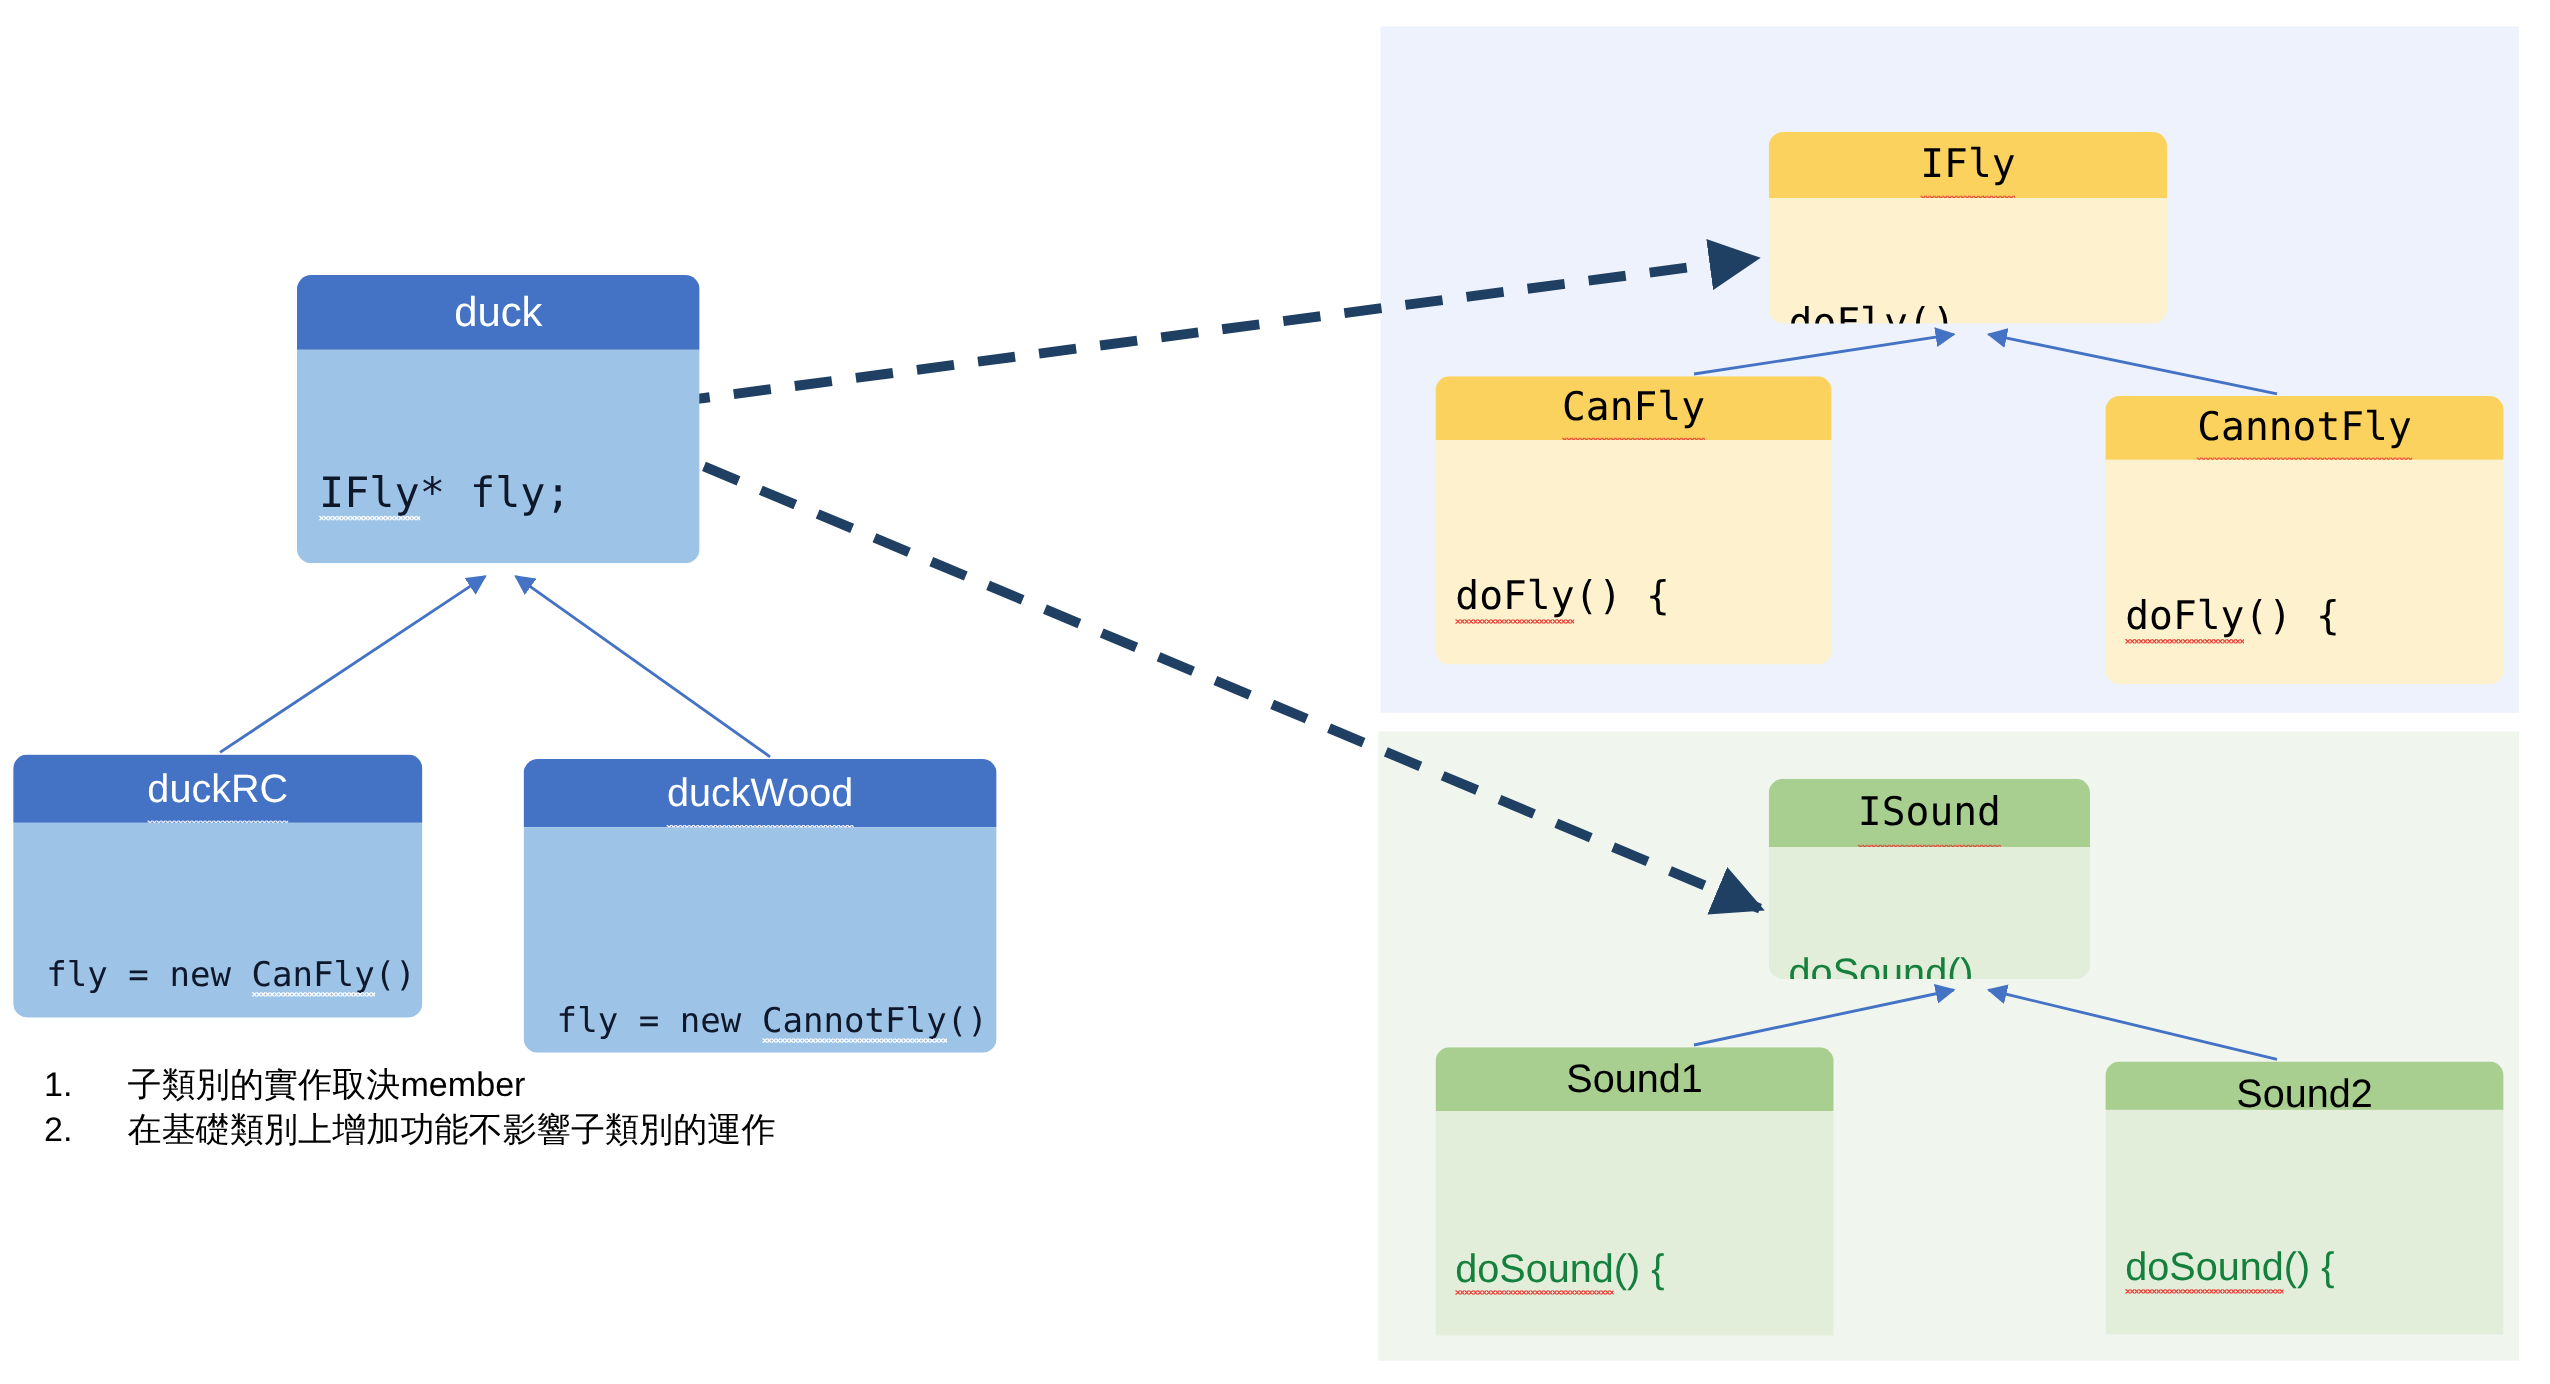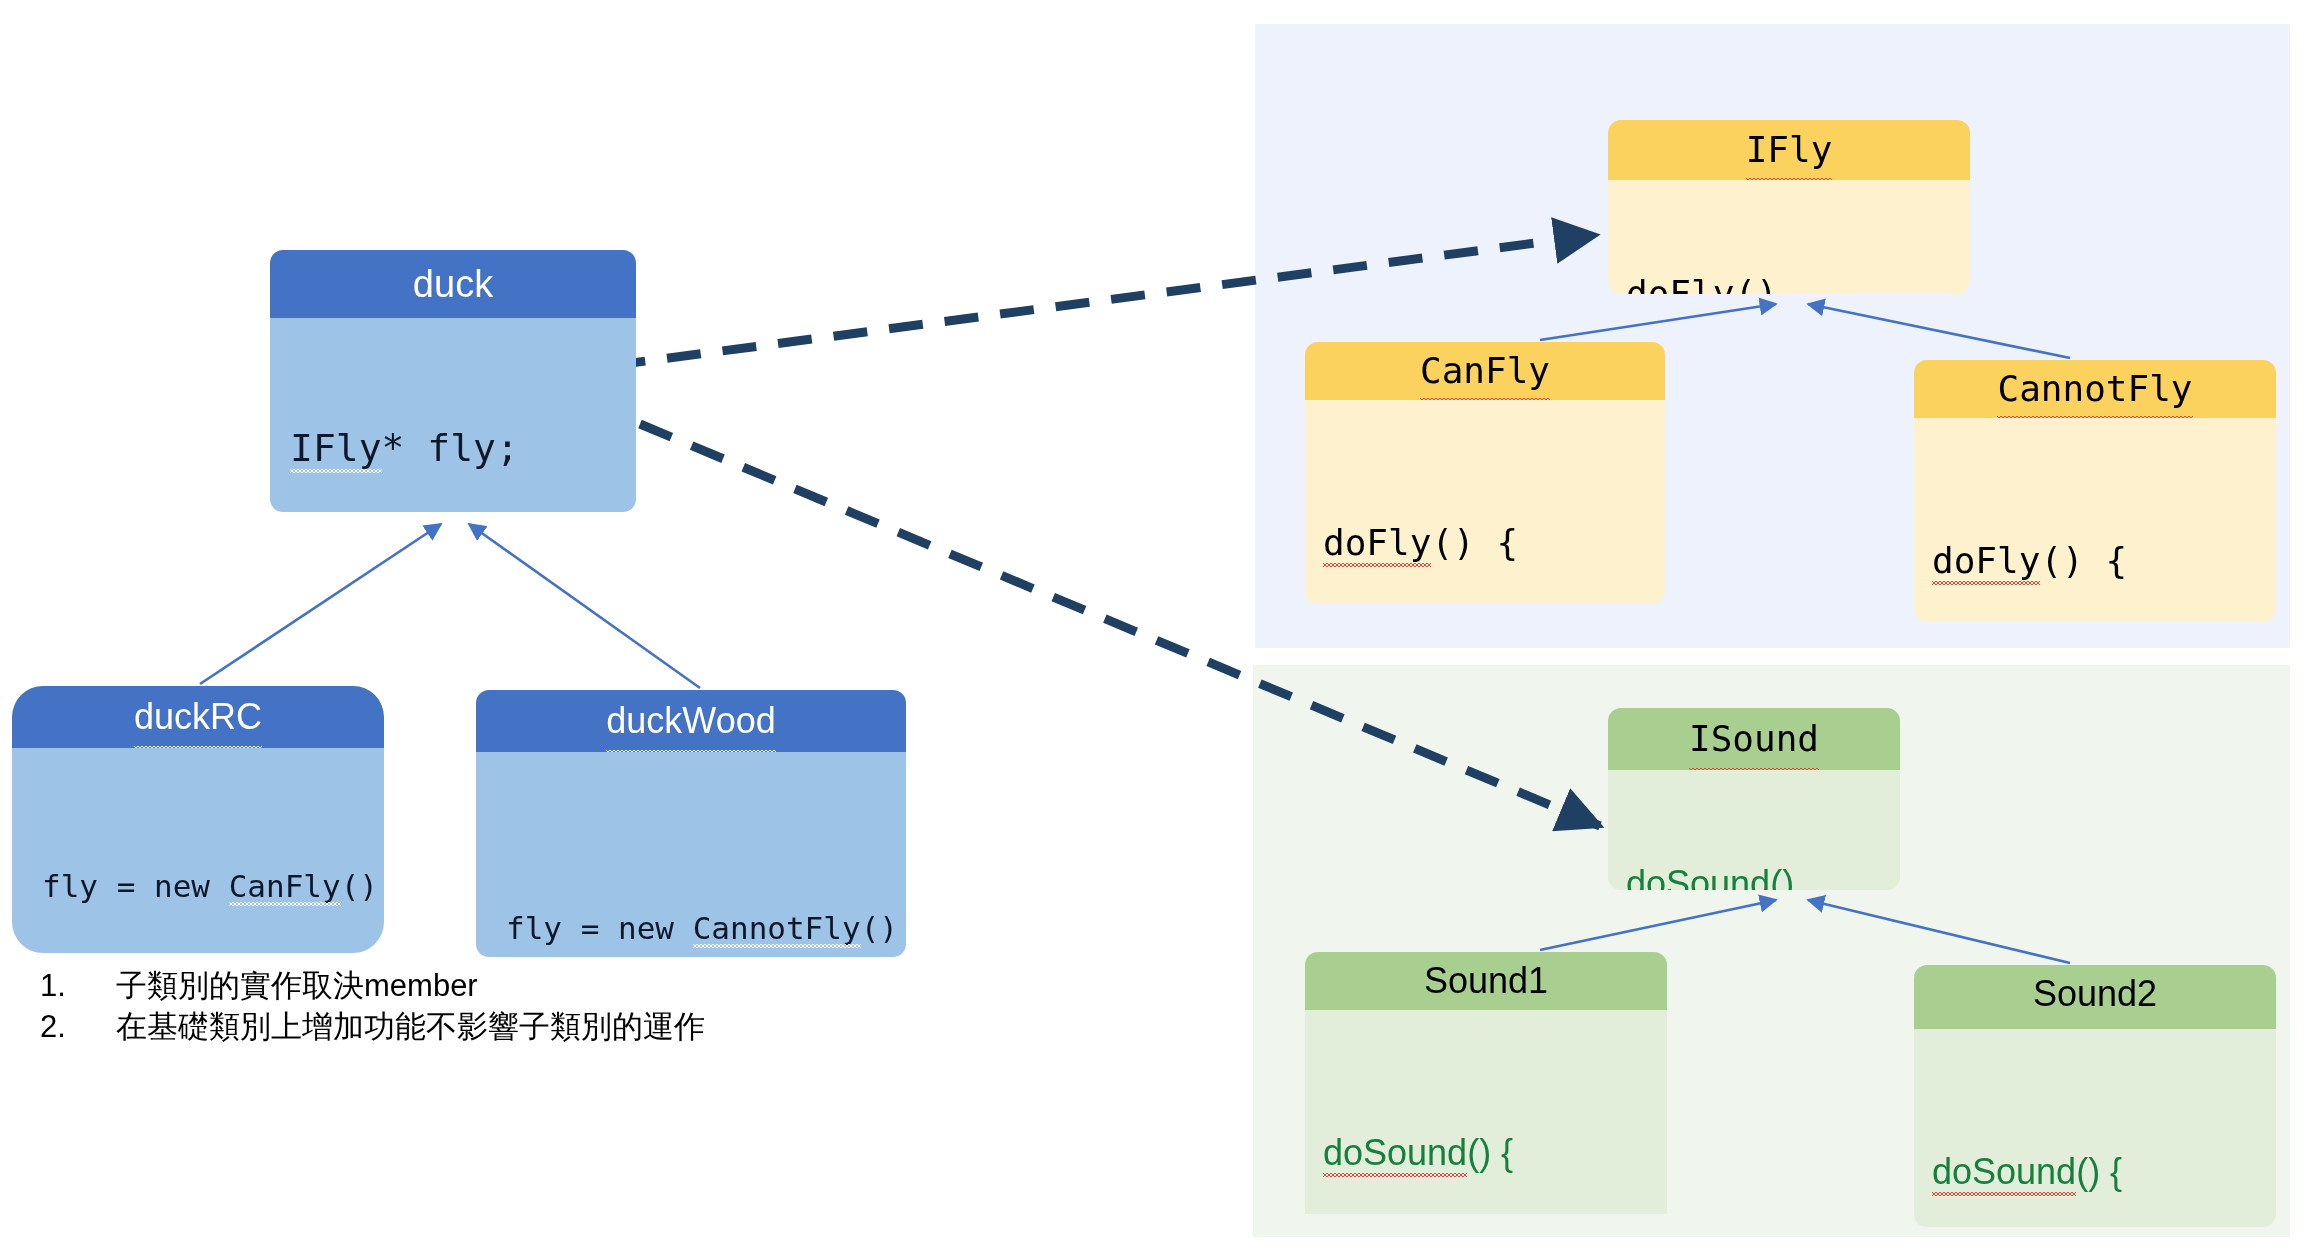--- a/index.html
+++ b/index.html
@@ -120,21 +120,21 @@
 
   
   .mono { font-family: "DejaVu Sans Mono", "Liberation Mono", monospace; }
   .sans { font-family: "Liberation Sans", "DejaVu Sans", sans-serif; }
 
   
   #box-duck      { left: 270px;  top: 250px;  width: 366px; height: 262px; }
   #box-duck .hdr { height: 68px; line-height: 68px; font-size: 38px; }
   #box-duck .body{ height: 194px; padding: 14px 20px 0 20px; font-size: 38px; line-height: 1.22; }
 
-  #box-duckrc      { left: 12px;  top: 686px;  width: 372px; height: 267px; border-radius: 31px; }
+  #box-duckrc      { left: 12px;  top: 686px;  width: 372px; height: 239px; }
   #box-duckrc .hdr { height: 62px; line-height: 62px; font-size: 36px; }
   #box-duckrc .body{ height: 205px; padding: 48px 0 0 30px; font-size: 31px; }
 
   #box-duckwood      { left: 476px; top: 690px;  width: 430px; height: 267px; }
   #box-duckwood .hdr { height: 62px; line-height: 62px; font-size: 36px; }
   #box-duckwood .body{ height: 205px; padding: 86px 0 0 30px; font-size: 31px; }
 
   #box-ifly      { left: 1608px; top: 120px; width: 362px; height: 174px; }
   #box-ifly .hdr { height: 60px; line-height: 60px; font-size: 36px; }
   #box-ifly .body{ height: 114px; padding: 8px 0 0 18px; font-size: 36px; line-height: 1.18; }
@@ -149,21 +149,21 @@
 
   #box-isound      { left: 1608px; top: 708px; width: 292px; height: 182px; }
   #box-isound .hdr { height: 62px; line-height: 62px; font-size: 36px; }
   #box-isound .body{ height: 120px; padding: 8px 0 0 18px; font-size: 36px; line-height: 1.18; }
 
   #box-sound1      { left: 1305px; top: 952px; width: 362px; height: 290px; }
   #box-sound1 .hdr { height: 58px; line-height: 58px; font-size: 36px; }
   #box-sound1 .body{ height: 204px; padding: 30px 0 0 18px; font-size: 36px; line-height: 1.25; }
 
   #box-sound2      { left: 1914px; top: 965px; width: 362px; height: 262px; }
-  #box-sound2 .hdr { height: 64px; line-height: 58px; font-size: 36px; }
+  #box-sound2 .hdr { height: 44px; line-height: 58px; font-size: 36px; }
   #box-sound2 .body{ height: 204px; padding: 30px 0 0 18px; font-size: 36px; line-height: 1.25; }
 
   
   #notes {
     position: absolute;
     left: 40px;
     top: 966px;
     z-index: 2;
     font-size: 31px;
     color: #000000;

